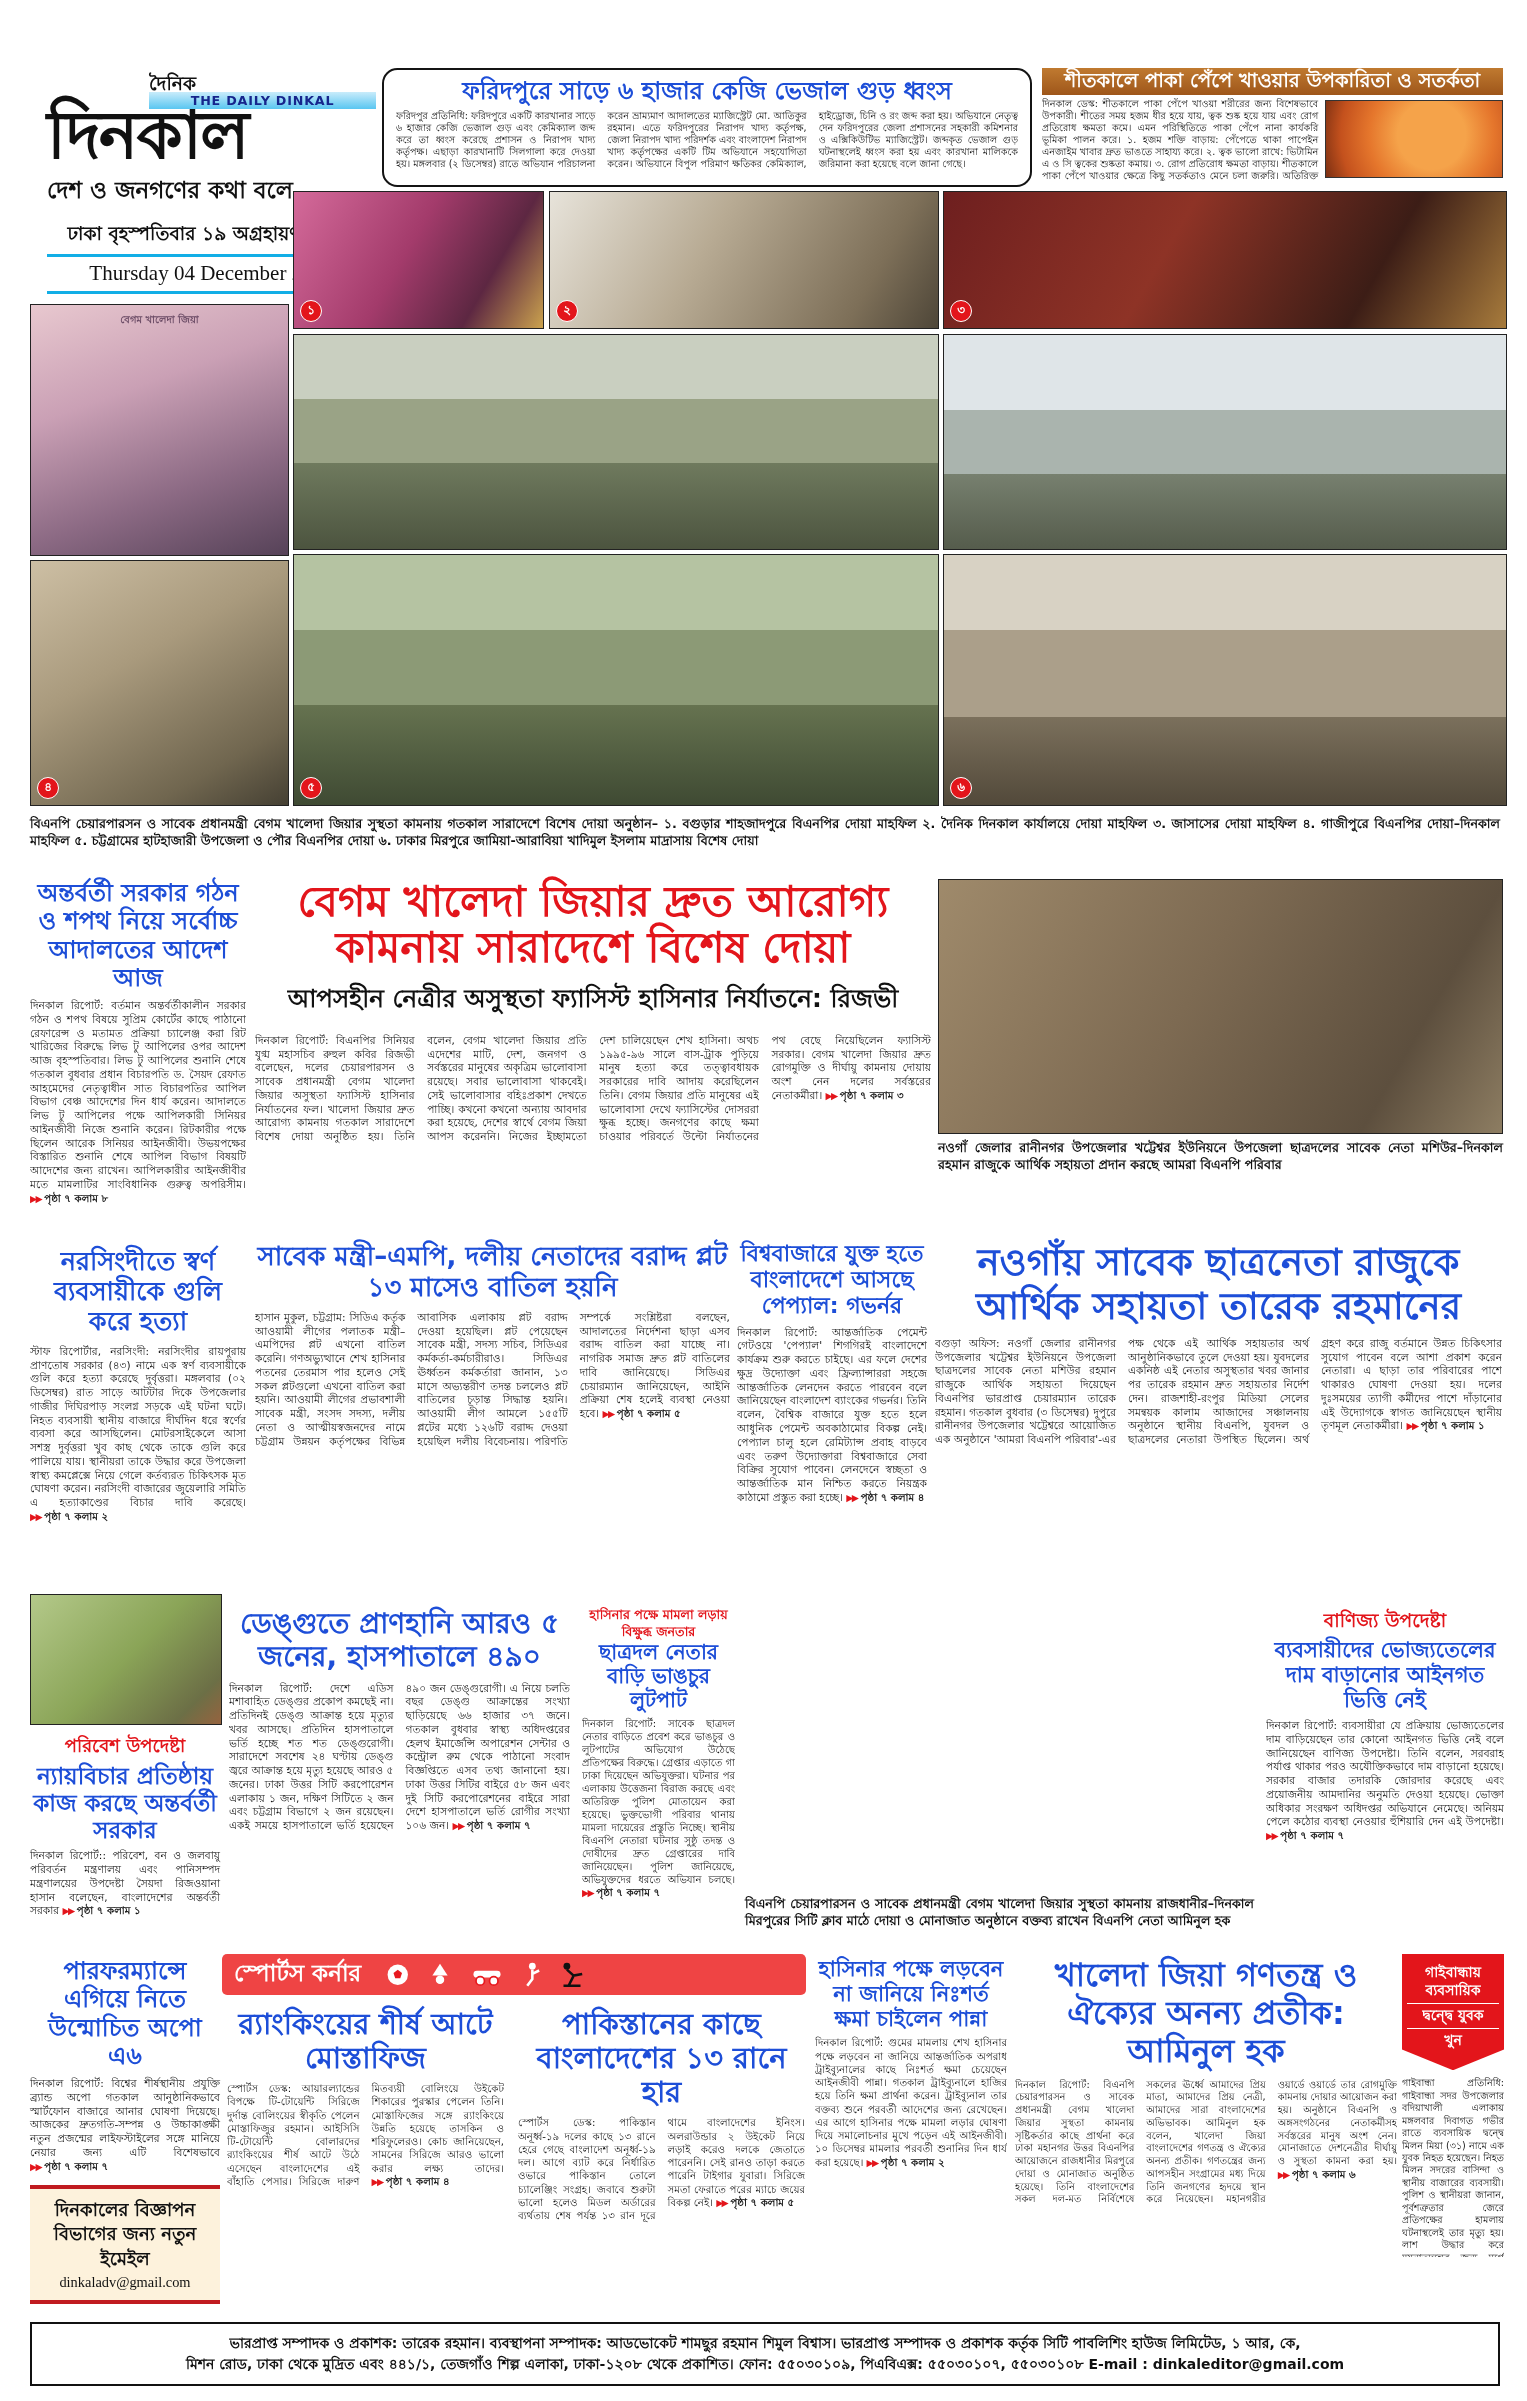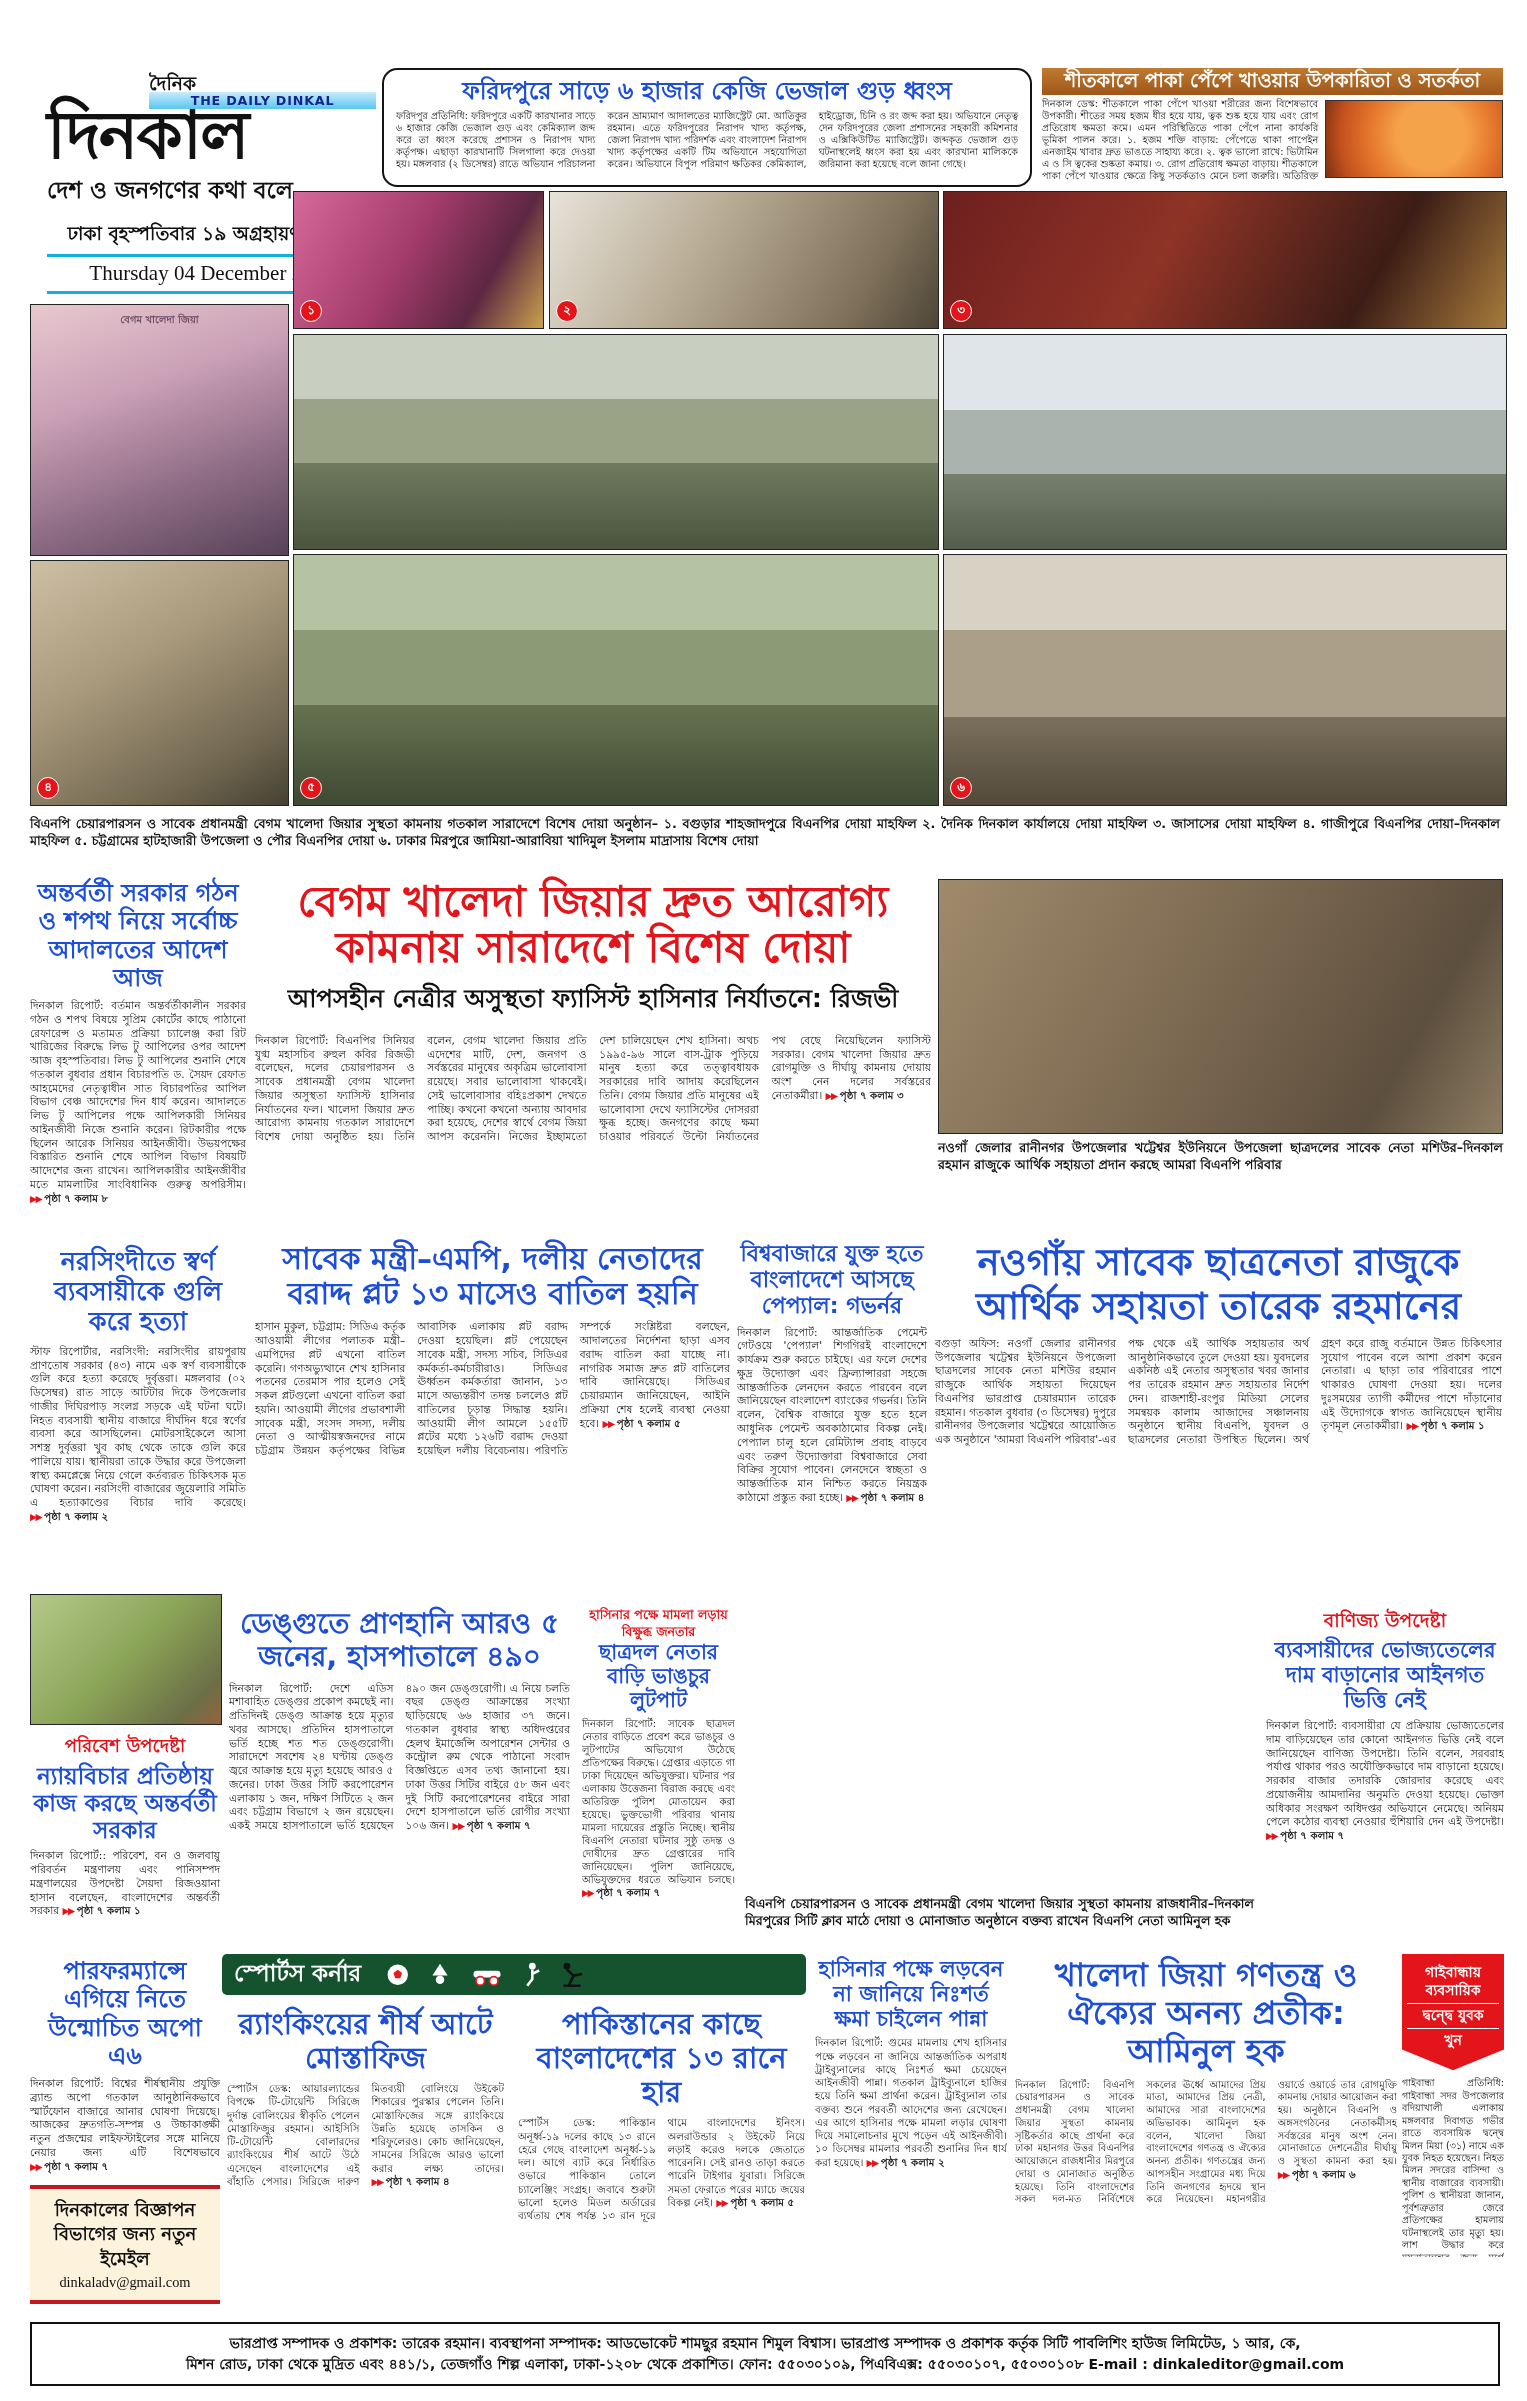--- a/index.html
+++ b/index.html
@@ -54,21 +54,21 @@
   .lead .hl{font-size:42px;line-height:1.1;color:#e3151b;}
   .lead .sub{font-size:24.6px;font-weight:900;text-align:center;margin-top:8.5px;}
   .lead .bd{margin-top:14px;height:143px;overflow:hidden;}
   .leadph{left:938px;top:879px;width:565px;height:255px;
       background:linear-gradient(120deg,#9f8a6b,#7d6a52 45%,#5d4f3e 80%,#8d7d62);}
   .leadcap{left:938px;top:1139px;width:565px;}
   
   .nors{left:30px;top:1246px;width:216px;}
   .nors .hl{font-size:25.5px;}
   .plot{left:255px;top:1241px;width:475px;}
-  .plot .hl{font-size:30px;}
+  .plot .hl{font-size:26px;}
   .plot .bd{margin-top:8.5px;height:227px;overflow:hidden;}
   .paypal{left:737px;top:1241px;width:190px;}
   .paypal .hl{font-size:22px;}
   .naog{left:935px;top:1241px;width:567px;}
   .naog .hl{font-size:37px;}
   .naog .bd{margin-top:8.5px;height:214px;overflow:hidden;}
   
   .env{left:30px;top:1594px;width:190px;}
   .envph{position:relative;width:190px;height:129px;border:0.8px solid #222;
       background:linear-gradient(135deg,#b4c98a,#8aa457 50%,#6c6f46 85%,#96633f);}
@@ -92,21 +92,21 @@
   .trade{left:1266px;top:1607px;width:238px;}
   .trade .kick{font-size:18.7px;}
   .trade .hl{font-size:21px;}
   
   .oppo{left:30px;top:1957px;width:190px;}
   .oppo .hl{font-size:24px;}
   .adbox{margin-top:12px;background:#fdf2dc;border-top:4.2px solid #c01a1f;border-bottom:4.2px solid #c01a1f;
       padding:8.5px 5.1px;text-align:center;}
   .adbox .l{font-size:18px;font-weight:900;line-height:1.35;}
   .adbox .em{font-size:14.4px;font-family:"Liberation Serif","DejaVu Serif",serif;margin-top:3.4px;}
-  .spbanner{left:222px;top:1954px;width:584px;height:41px;background:#14532d;border-radius:5.1px;
+  .spbanner{left:222px;top:1954px;width:584px;height:41px;background:#ef4444;border-radius:5.1px;
       display:flex;align-items:center;padding:0 12px;box-sizing:border-box;gap:15.3px;}
   .spbanner .lbl{color:#fff;font-size:23px;font-weight:900;}
   .spicons{display:flex;gap:18.7px;align-items:center;margin-left:8.5px;}
   .spicons svg{display:block;}
   .spA{left:227px;top:2007px;width:277px;}
   .spA .hl,.spB .hl{font-size:29px;}
   .spB{left:518px;top:2007px;width:287px;}
   .spA .bd,.spB .bd{margin-top:6.8px;font-size:10.2px;height:180px;overflow:hidden;}
   .panna{left:815px;top:1957px;width:192px;}
   .panna .hl{font-size:21px;}

